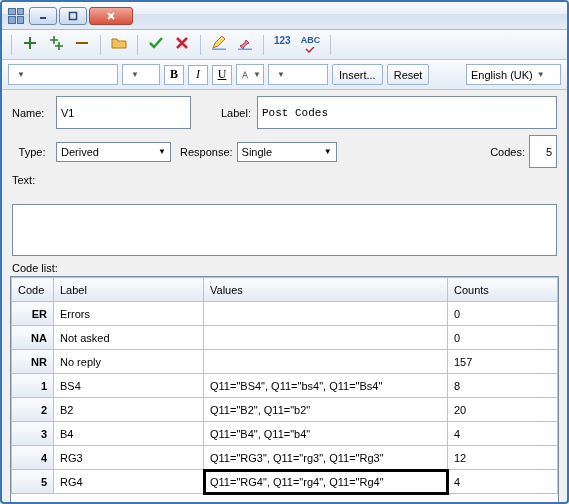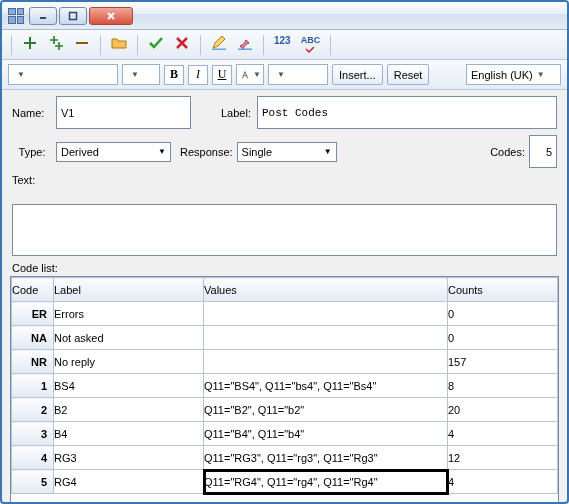--- a/index.html
+++ b/index.html
@@ -104,21 +104,21 @@
     cursor: pointer;
   }
   .select .arrow { margin-left: auto; font-size: 8px; padding-left: 6px; }
   .textarea-box {
     width: 100%; height: 52px; border: 1px solid #7a8ca3; background: #fff;
   }
   
   .codelist-label { padding: 2px 10px 2px; }
   .grid-wrap { margin: 0 8px 8px; border: 1px solid #7a8ca3; height: 255px; overflow: auto; background: #fff; }
   table { border-collapse: collapse; width: 100%; table-layout: fixed; }
-  th, td { border: 1px solid #b9c4d2; padding: 4px 0; height: 24px; font-size: 11px; text-align: left; vertical-align: middle; }
+  th, td { border: 1px solid #b9c4d2; padding: 4px 6px; height: 24px; font-size: 11px; text-align: left; vertical-align: middle; }
   th { background: linear-gradient(to bottom, #fbfcfe, #e3eaf3); font-weight: normal; }
   col.c-code { width: 42px; }
   col.c-label { width: 150px; }
   col.c-values { width: auto; }
   col.c-counts { width: 110px; }
   td.code-cell { background: linear-gradient(to bottom, #fbfcfe, #e3eaf3); text-align: right; font-weight: bold; padding-right: 6px; }
   .hl-cell { outline: 3px solid #000; outline-offset: -2px; }
 </style>
 </head>
 <body>

